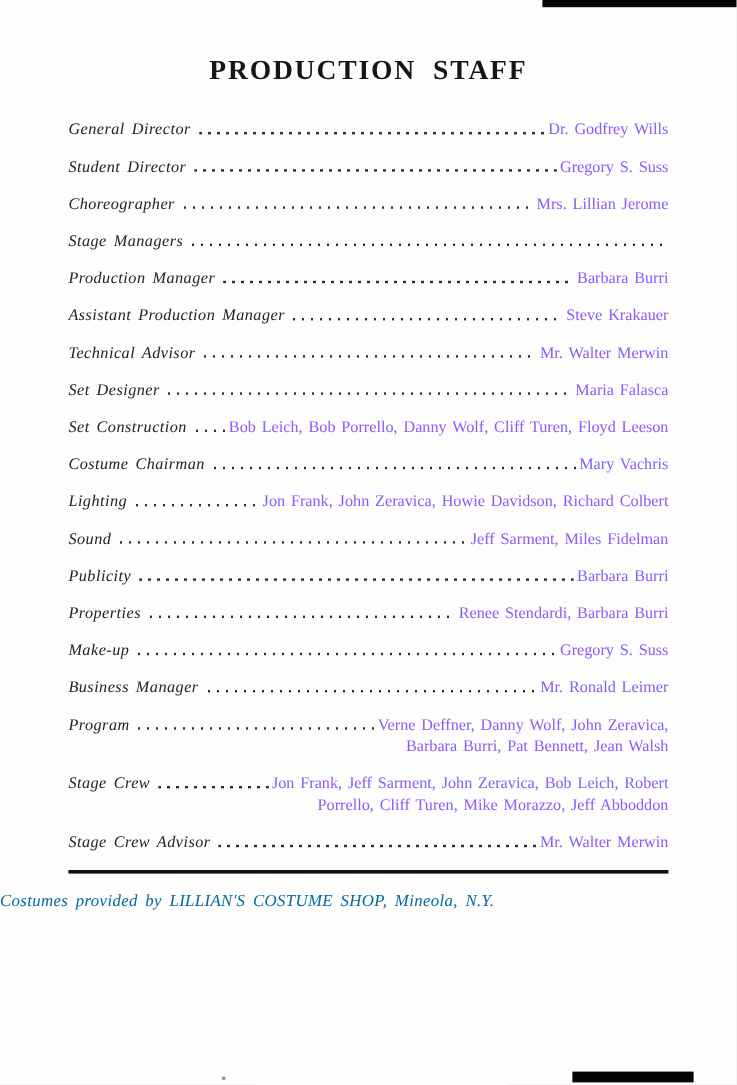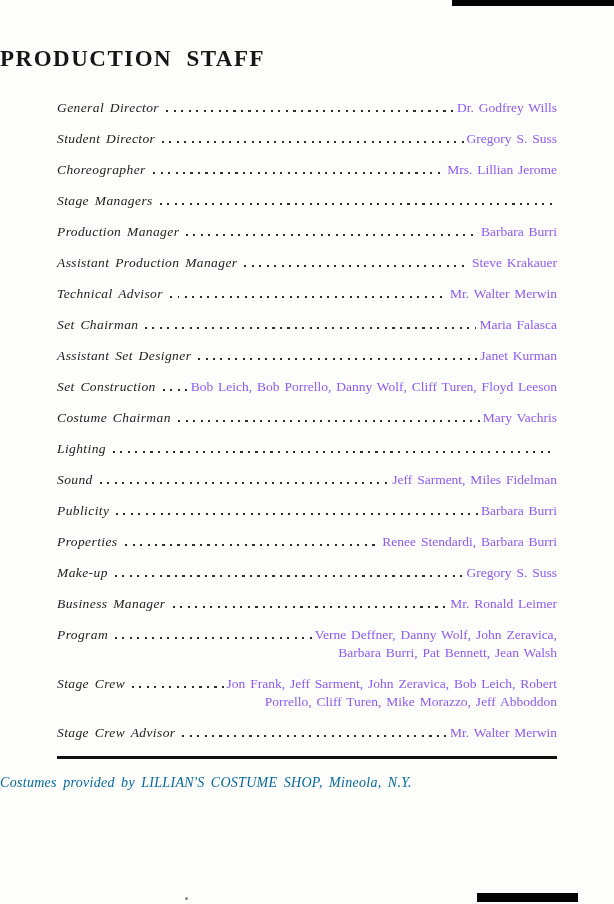--- a/index.html
+++ b/index.html
@@ -27,21 +27,21 @@
     position:absolute;top:893px;left:477px;width:101px;height:9px;
     background:var(--artifact);
   }
   .ink-speck{
     position:absolute;top:897px;left:185px;width:3px;height:3px;
     background:#8a8a8a;border-radius:50%;
   }
   
   .title{
     margin:0;padding-top:46px;
-    text-align:left;
+    text-align:center;
     font-size:23px;font-weight:bold;
     letter-spacing:1.5px;word-spacing:7px;
     color:#161616;
   }
   
   .staff-list{
     margin:27px 57px 0 57px;
   }
   .row{
     display:flex;
@@ -137,46 +137,42 @@
     </div>
 
 
     <div class="row">
       <span class="role">Technical Advisor</span>
       <span class="leader"></span>
       <span class="names">Mr. Walter Merwin</span>
     </div>
 
     <div class="row">
-      <span class="role">Set Chairman</span>
+      <span class="role">Set Designer</span>
       <span class="leader"></span>
       <span class="names">Maria Falasca</span>
     </div>
 
-    <div class="row">
-      <span class="role">Assistant Set Designer</span>
-      <span class="leader"></span>
-      <span class="names">Janet Kurman</span>
-    </div>
 
     <div class="row">
       <span class="role">Set Construction</span>
       <span class="leader"></span>
       <span class="names">Bob Leich, Bob Porrello, Danny Wolf, Cliff Turen, Floyd Leeson</span>
     </div>
 
     <div class="row">
       <span class="role">Costume Chairman</span>
       <span class="leader"></span>
       <span class="names">Mary Vachris</span>
     </div>
 
     <div class="row">
       <span class="role">Lighting</span>
       <span class="leader"></span>
+      <span class="names">Jon Frank, John Zeravica, Howie Davidson, Richard Colbert</span>
     </div>
 
     <div class="row">
       <span class="role">Sound</span>
       <span class="leader"></span>
       <span class="names">Jeff Sarment, Miles Fidelman</span>
     </div>
 
     <div class="row">
       <span class="role">Publicity</span>

